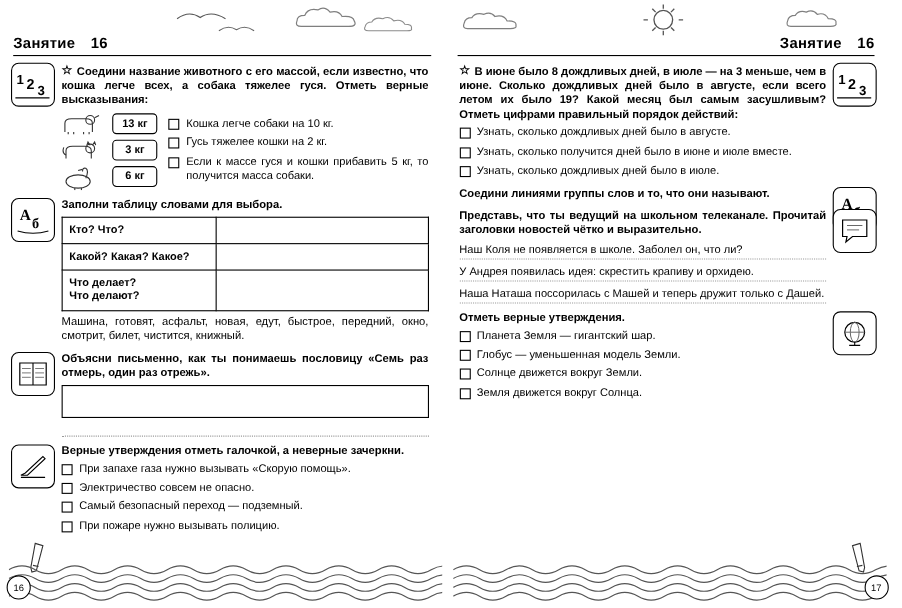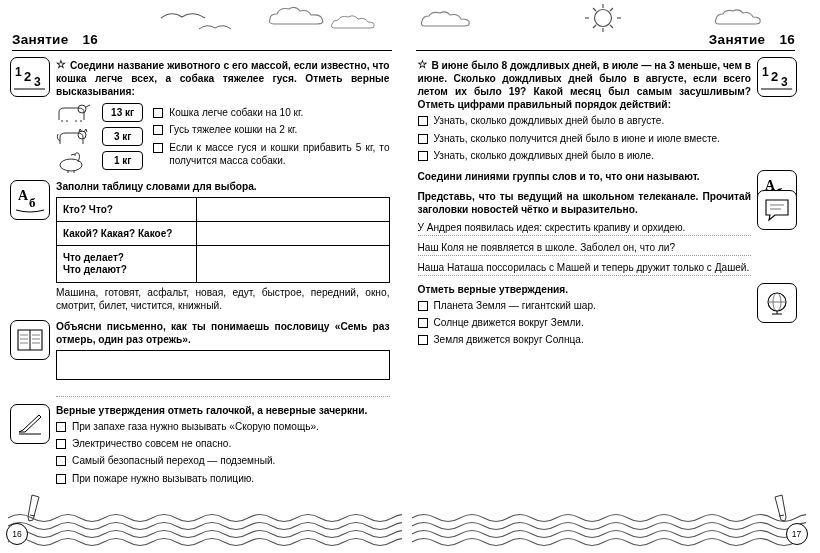--- a/index.html
+++ b/index.html
@@ -186,21 +186,21 @@
           <svg width="36" height="22" viewBox="0 0 36 22">
               <ellipse cx="15" cy="14" rx="11" ry="6" stroke="#333" stroke-width="1" fill="none"></ellipse>
               <path d="M22 11 Q25 4 22 2 Q19 1 19 5" stroke="#333" stroke-width="1" fill="none"></path>
               <path d="M19 3 L15 4" stroke="#333" stroke-width="1"></path>
               <path d="M12 20 L12 22 M18 20 L18 22" stroke="#333" stroke-width="1"></path>
             </svg>
         </div>
         <div class="weights">
           <div class="wbox">13 кг</div>
           <div class="wbox">3 кг</div>
-          <div class="wbox">1 кг</div>
+          <div class="wbox">6 кг</div>
         </div>
         <div class="wopts opts">
           <div class="opt">
             <span class="chk"></span>
             <span class="txt">Кошка легче собаки на 10 кг.</span>
           </div>
           <div class="opt">
             <span class="chk"></span>
             <span class="txt">Гусь тяжелее кошки на 2 кг.</span>
           </div>
@@ -377,24 +377,24 @@
 
     <div class="block rightrail">
       <div class="badge r">
         <svg width="32" height="28" viewBox="0 0 32 28">
           <path d="M5 4 H27 V19 H14 L8 24 L9 19 H5 Z" stroke="#000" stroke-width="1.1" fill="none"></path>
           <path d="M9 9 H23 M9 13 H20" stroke="#666" stroke-width=".9"></path>
         </svg>
       </div>
       <div class="task">Представь, что ты ведущий на школьном телеканале. Прочитай заголовки новостей чётко и выразительно.</div>
       <div class="sent">
+        <span class="u">Наш Коля не появляется в школе. Заболел он, что ли?</span>
+      </div>
+      <div class="sent">
         <span class="u">У Андрея появилась идея: скрестить крапиву и орхидею.</span>
-      </div>
-      <div class="sent">
-        <span class="u">Наш Коля не появляется в школе. Заболел он, что ли?</span>
       </div>
       <div class="sent">
         <span class="u">Наша Наташа поссорилась с Машей и теперь дружит только с Дашей.</span>
       </div>
     </div>
 
     <div class="block rightrail">
       <div class="badge r">
         <svg width="32" height="28" viewBox="0 0 32 28">
           <circle cx="16" cy="13" r="9" stroke="#000" stroke-width="1.1" fill="none"></circle>
@@ -404,20 +404,24 @@
         </svg>
       </div>
       <div class="task">Отметь верные утверждения.</div>
       <div class="opts">
         <div class="opt">
           <span class="chk"></span>
           <span class="txt">Планета Земля — гигантский шар.</span>
         </div>
         <div class="opt">
           <span class="chk"></span>
+          <span class="txt">Глобус — уменьшенная модель Земли.</span>
+        </div>
+        <div class="opt">
+          <span class="chk"></span>
           <span class="txt">Солнце движется вокруг Земли.</span>
         </div>
         <div class="opt">
           <span class="chk"></span>
           <span class="txt">Земля движется вокруг Солнца.</span>
         </div>
       </div>
     </div>
 
     <div class="bottom">

